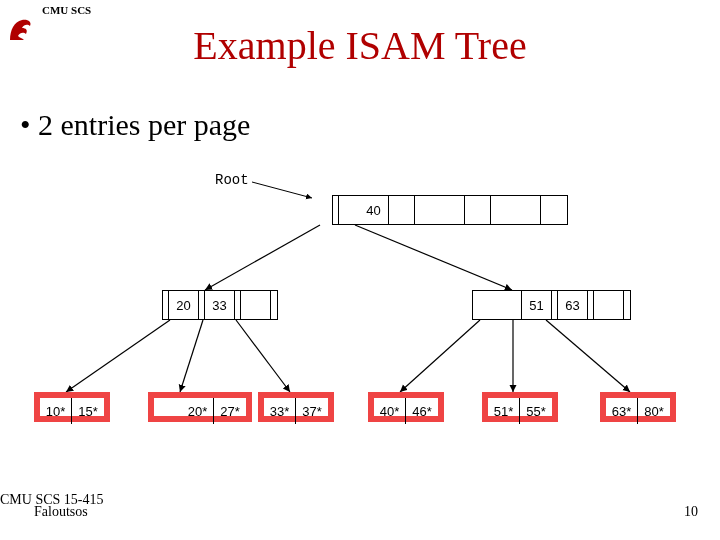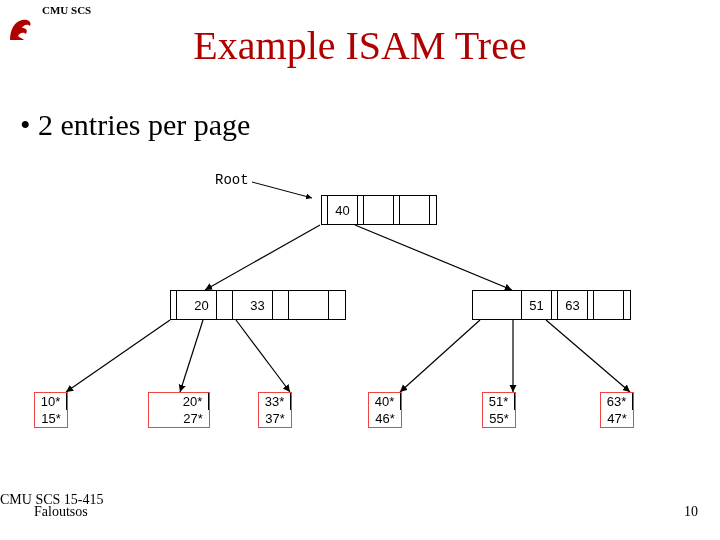--- a/index.html
+++ b/index.html
@@ -14,21 +14,21 @@
   .footer-center{position:absolute;left:0;right:0;bottom:32px;text-align:left;font:14px "Times New Roman",serif;}
   .footer-right{position:absolute;right:22px;bottom:20px;font:14px "Times New Roman",serif;}
 
   
   .idxnode{position:absolute;display:flex;border:1px solid #000;height:30px;box-sizing:border-box;}
   .idxcell{width:30px;height:28px;border-right:1px solid #000;display:flex;align-items:center;justify-content:center;font:13px Arial,sans-serif;box-sizing:border-box;}
   .idxnode .pslot{width:6px;height:28px;border-right:1px solid #000;box-sizing:border-box;}
   .idxnode .pslot:last-child{border-right:none;}
 
   
-  .leaf{position:absolute;display:flex;border:1px solid #ef4444;height:36px;box-sizing:border-box;flex-direction:column;}
+  .leaf{position:absolute;display:flex;border:6px solid #ef4444;height:30px;box-sizing:border-box;}
   .lcell{width:32px;height:26px;border-right:1px solid #000;display:flex;align-items:center;justify-content:center;font:13px Arial,sans-serif;box-sizing:border-box;}
   .lcell:last-child{border-right:none;}
 
   svg.edges{position:absolute;left:0;top:0;width:720px;height:540px;pointer-events:none;}
 </style>
 </head>
 <body>
 
 <div class="slide">
 
@@ -61,31 +61,31 @@
 
     <line x1="170" y1="320" x2="66" y2="392" stroke="#000" stroke-width="1.2" marker-end="url(#ah)"></line>
     <line x1="203" y1="320" x2="180" y2="392" stroke="#000" stroke-width="1.2" marker-end="url(#ah)"></line>
     <line x1="236" y1="320" x2="290" y2="392" stroke="#000" stroke-width="1.2" marker-end="url(#ah)"></line>
 
     <line x1="480" y1="320" x2="400" y2="392" stroke="#000" stroke-width="1.2" marker-end="url(#ah)"></line>
     <line x1="513" y1="320" x2="513" y2="392" stroke="#000" stroke-width="1.2" marker-end="url(#ah)"></line>
     <line x1="546" y1="320" x2="630" y2="392" stroke="#000" stroke-width="1.2" marker-end="url(#ah)"></line>
   </svg>
 
-  <div class="idxnode" style="left:321px;top:195px;">
+  <div class="idxnode" style="left:332px;top:195px;gap:20px;">
     <div class="pslot"></div>
     <div class="idxcell">40</div>
     <div class="pslot"></div>
     <div class="idxcell"></div>
     <div class="pslot"></div>
     <div class="idxcell"></div>
     <div class="pslot"></div>
   </div>
 
-  <div class="idxnode" style="left:170px;top:290px;gap:10px;">
+  <div class="idxnode" style="left:162px;top:290px;">
     <div class="pslot"></div>
     <div class="idxcell">20</div>
     <div class="pslot"></div>
     <div class="idxcell">33</div>
     <div class="pslot"></div>
     <div class="idxcell"></div>
     <div class="pslot"></div>
   </div>
 
   <div class="idxnode" style="left:472px;top:290px;padding-left:43px;">
@@ -113,20 +113,20 @@
   <div class="leaf" style="left:368px;top:392px;">
     <div class="lcell">40*</div>
     <div class="lcell">46*</div>
   </div>
   <div class="leaf" style="left:482px;top:392px;">
     <div class="lcell">51*</div>
     <div class="lcell">55*</div>
   </div>
   <div class="leaf" style="left:600px;top:392px;">
     <div class="lcell">63*</div>
-    <div class="lcell">47*</div>
+    <div class="lcell">80*</div>
   </div>
 
   <div class="footer-left">Faloutsos</div>
   <div class="footer-center">CMU SCS 15-415</div>
   <div class="footer-right">10</div>
 
 </div>
 
 </body></html>

